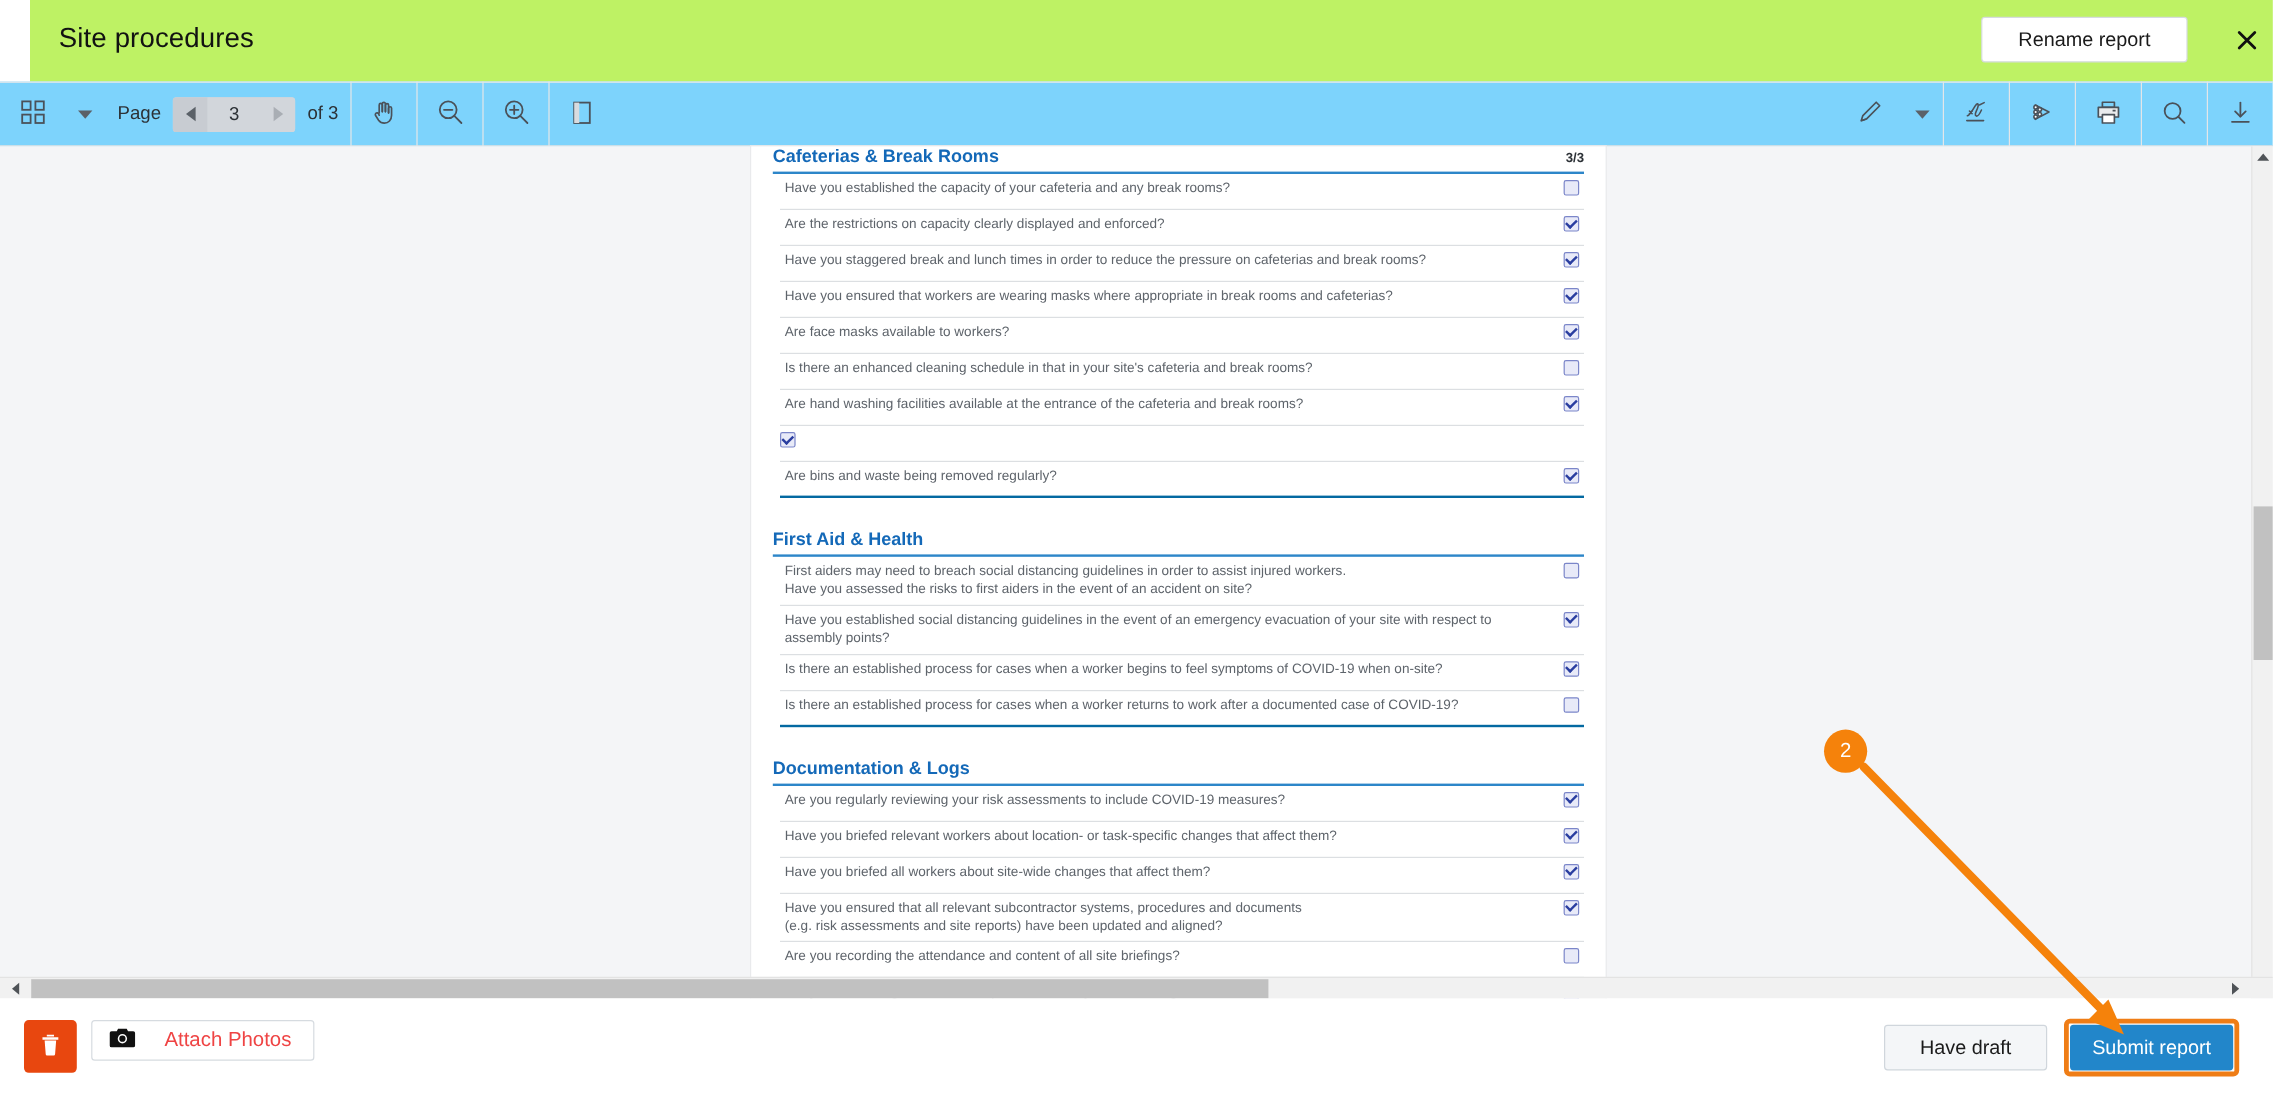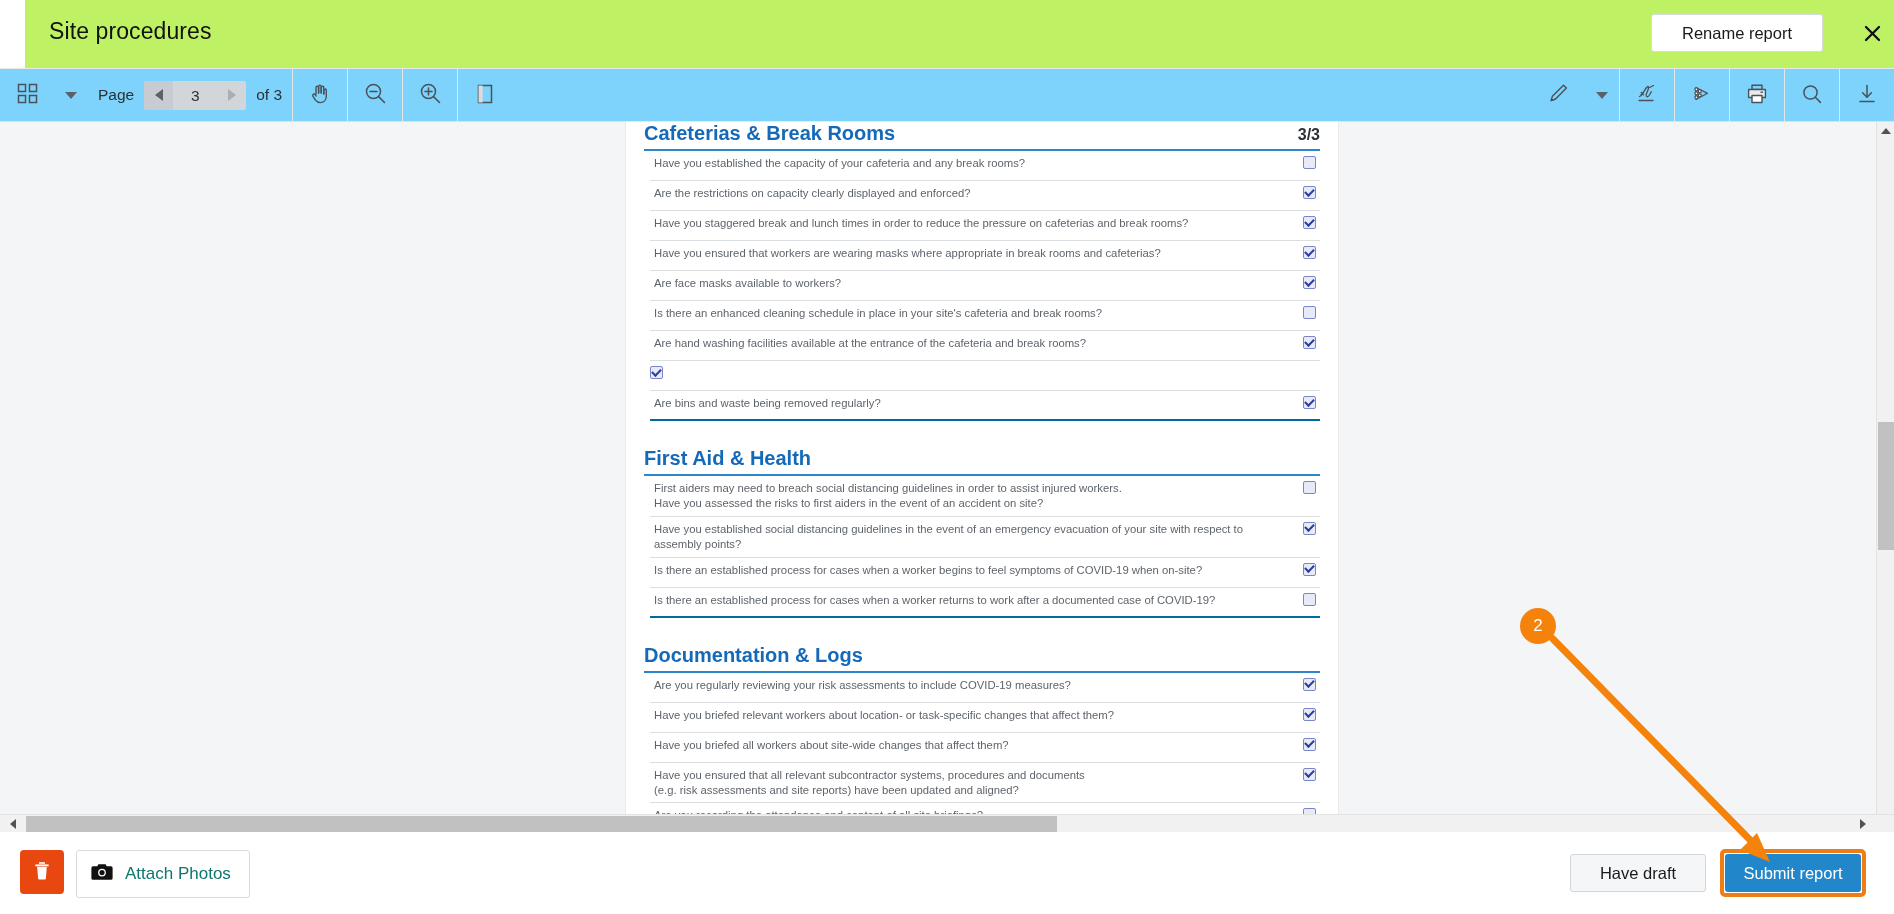--- a/index.html
+++ b/index.html
@@ -88,31 +88,31 @@
     position: absolute; left: 626px; top: 0px;
     width: 712px; height: 710px;
     background: #ffffff;
     box-shadow: 0 0 0 1px #e9eaec;
     overflow: hidden;
   }
   .page-inner { position: absolute; left: 0; top: 0; width: 712px; }
 
   .section { margin: 0; }
   .section-title {
-    color: #1469b8; font-weight: bold; font-size: 20px;
+    color: #1469b8; font-weight: bold; font-size: 15px;
     font-family: "Liberation Sans", sans-serif;
     padding: 0 0 4px 0;
   }
   .section-head {
     display: flex; align-items: flex-end; justify-content: space-between;
     border-bottom: 2px solid #2d86c9;
     margin: 0 18px 0 18px;
   }
   .section-count {
-    font-size: 16px; font-weight: bold; color: #2c3136; padding-bottom: 5px;
+    font-size: 11px; font-weight: bold; color: #2c3136; padding-bottom: 5px;
   }
   .q-row {
     display: flex; align-items: flex-start; justify-content: space-between;
     border-bottom: 1px solid #dcdfe2;
     margin: 0 18px 0 24px;
     min-height: 30px;
     padding: 5px 0 5px 0;
   }
   .q-row:last-child { border-bottom: 2px solid #0369a1; }
   .q-text {
@@ -169,24 +169,24 @@
   .footer {
     position: absolute; left: 0; bottom: 0; width: 1894px; height: 82px;
     background: #ffffff;
   }
   .trash-btn {
     position: absolute; left: 20px; top: 18px; width: 44px; height: 44px;
     background: #e8470f; border: none; border-radius: 4px; cursor: pointer;
     display: flex; align-items: center; justify-content: center;
   }
   .attach-btn {
-    position: absolute; left: 76px; top: 18px; height: 48px; padding: 0 18px 0 14px;
+    position: absolute; left: 76px; top: 18px; height: 34px; padding: 0 18px 0 14px;
     background: #ffffff; border: 1px solid #d6dbe0; border-radius: 3px; cursor: pointer;
-    display: flex; align-items: center; gap: 12px;
-    font-size: 17px; color: #0f766e; font-family: "Liberation Sans", sans-serif;
+    display: flex; align-items: center; gap: 24px;
+    font-size: 17px; color: #ef4444; font-family: "Liberation Sans", sans-serif;
   }
   .save-btn {
     position: absolute; right: 188px; top: 22px; height: 38px; min-width: 136px;
     background: #f4f6f8; border: 1px solid #d0d6dc; border-radius: 3px; cursor: pointer;
     font-size: 16.5px; color: #1a1a1a; font-family: "Liberation Sans", sans-serif;
     display: flex; align-items: center; justify-content: center;
   }
   .submit-wrap {
     position: absolute; right: 28px; top: 17px;
     border: 4px solid #ef7d16; border-radius: 5px; padding: 1px;
@@ -400,21 +400,21 @@
               <div class="cb checked"></div>
             </div>
             <div class="q-row">
               <div class="q-text">
                 <span class="l2">Are face masks available to workers?</span>
               </div>
               <div class="cb checked"></div>
             </div>
             <div class="q-row">
               <div class="q-text">
-                <span class="l2">Is there an enhanced cleaning schedule in place in your site's cafeteria and break rooms?</span>
+                <span class="l2">Is there an enhanced cleaning schedule in that in your site's cafeteria and break rooms?</span>
               </div>
               <div class="cb"></div>
             </div>
             <div class="q-row">
               <div class="q-text">
                 <span class="l2">Are hand washing facilities available at the entrance of the cafeteria and break rooms?</span>
               </div>
               <div class="cb checked"></div>
             </div>
             <div class="q-row">

